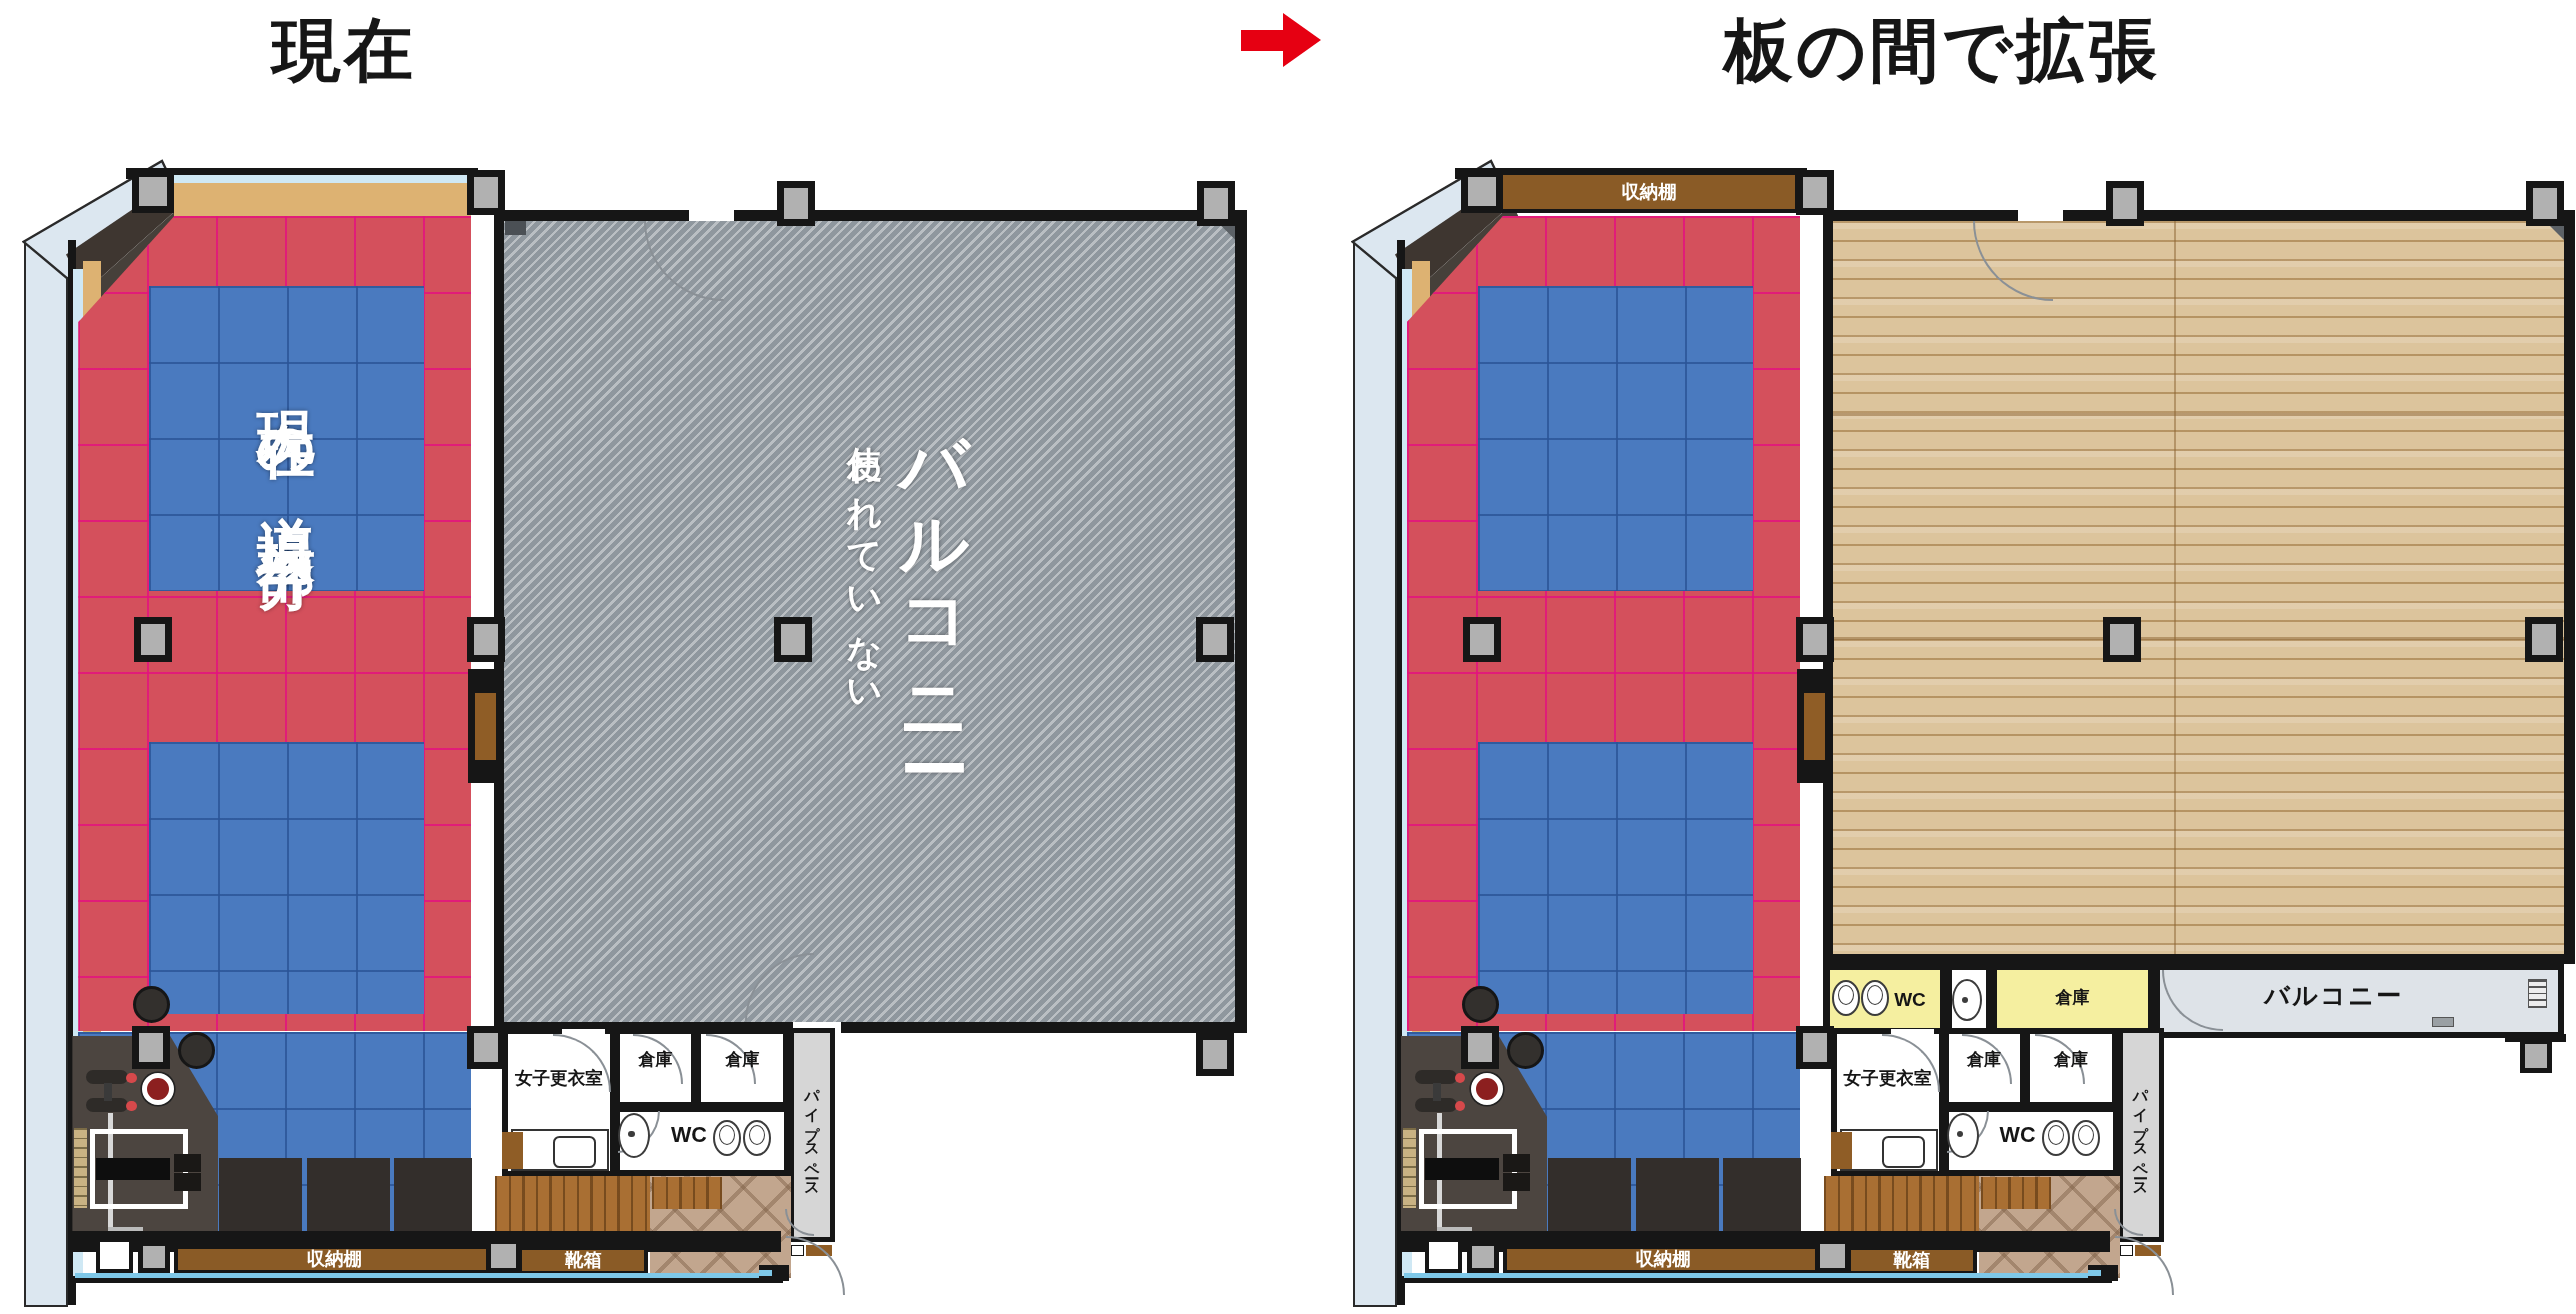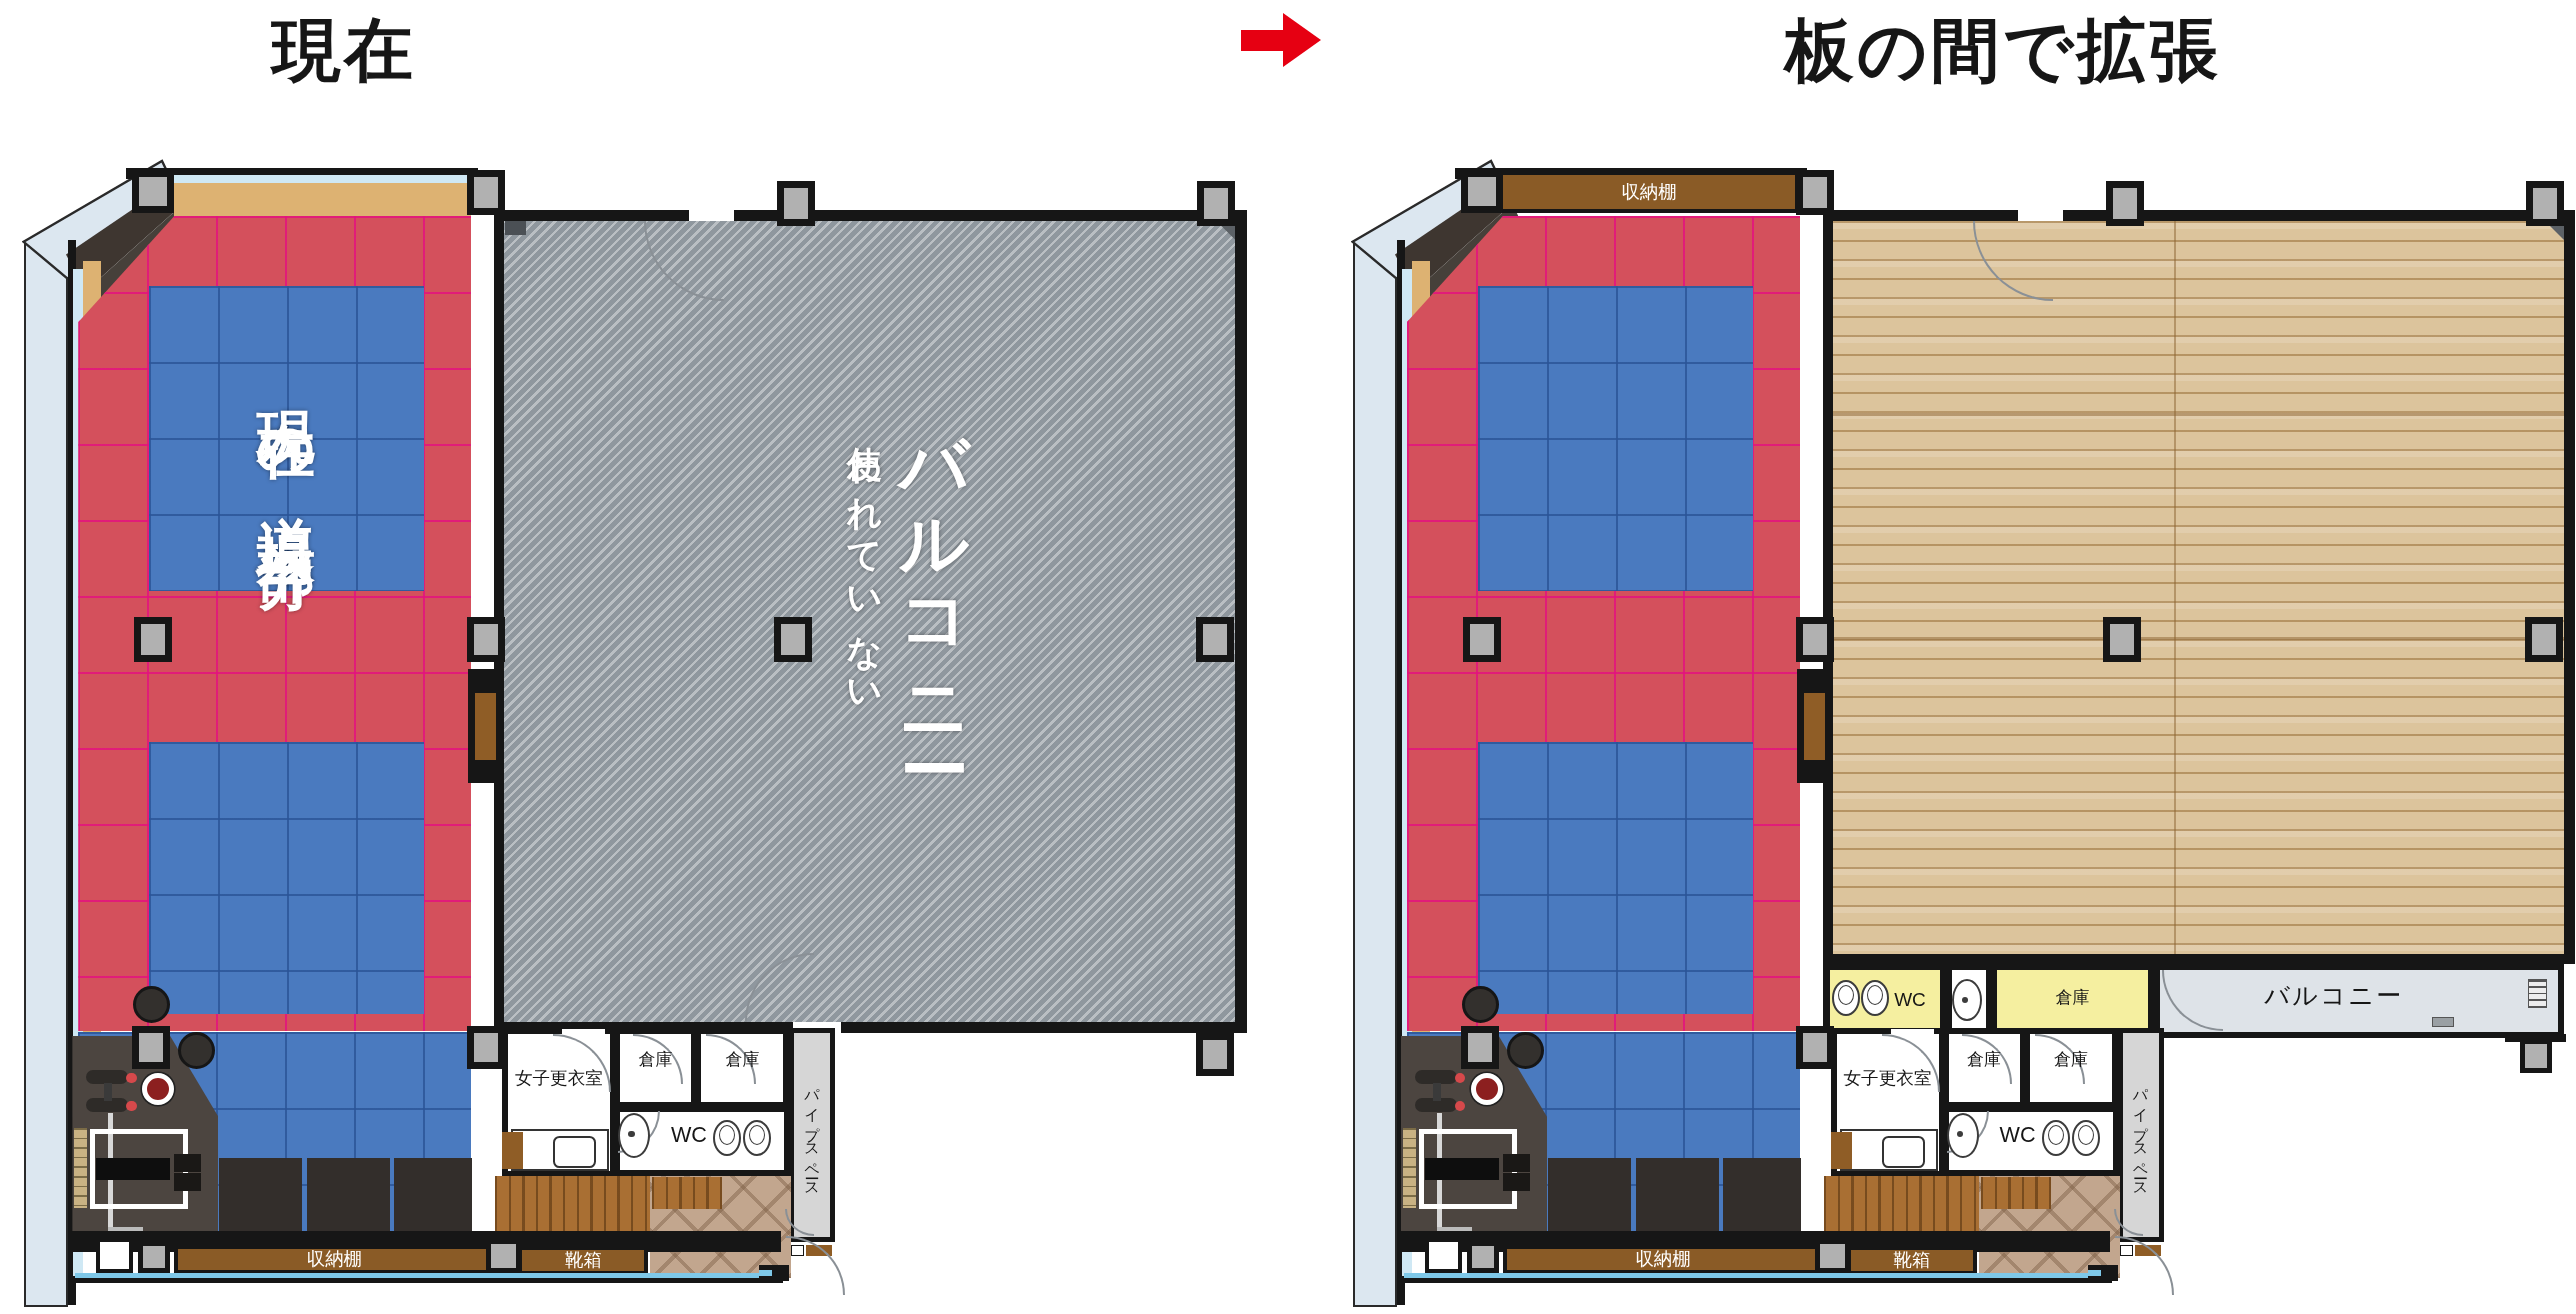--- a/index.html
+++ b/index.html
@@ -30,21 +30,21 @@
   .pipe{background:#D6D6D6;border:5.6px solid #161616;display:flex;align-items:center;justify-content:center;}
   .gym{background:#4C4540;}
   .tan{background:#DDB272;}
   .glass{background:#CFE8F4;}
   .bluline{background:#7EC8E8;}
   .deck{background-color:#A96F33;
     background-image:repeating-linear-gradient(90deg,rgba(70,40,10,.5) 0 2.4px,transparent 2.4px 13.6px);}
   .tilefloor{background-color:#C2A68E;
     background-image:repeating-linear-gradient(45deg,rgba(125,95,70,.45) 0 4px,transparent 4px 32px),
                      repeating-linear-gradient(-45deg,rgba(125,95,70,.45) 0 4px,transparent 4px 32px);}
-  .lbl{font-weight:400;color:#161616;display:flex;align-items:center;justify-content:center;text-align:right;line-height:1;}
+  .lbl{font-weight:700;color:#161616;display:flex;align-items:center;justify-content:center;text-align:right;line-height:1;}
   .wlbl{color:#fff;font-weight:900;text-shadow:0 0 4px rgba(0,0,0,.4);}
   .vt{writing-mode:vertical-rl;text-orientation:upright;}
   .title{font-weight:900;color:#161616;text-align:center;letter-spacing:3.2px;}
   .dot{background:#33302D;border:3.2px solid #161616;border-radius:50%;}
   .toilet{background:#fff;border:2.4px solid #3c3c3c;border-radius:50%;}
   .toilet::after{content:"";position:absolute;left:4px;top:3.2px;right:4px;bottom:8.8px;
                  border:1.6px solid #3c3c3c;border-radius:50%;}
   .sink{background:#fff;border:2.4px solid #3c3c3c;border-radius:50%;}
   .sink::after{content:"";position:absolute;width:6.4px;height:6.4px;background:#3c3c3c;border-radius:50%;
                left:8px;top:16px;}
@@ -65,21 +65,21 @@
               border-left:38px solid #E60012;}
 </style>
 </head>
 <body>
 
 <div class="a title" style="left:0;top:4.8px;width:688px;font-size:69px;">現在</div>
 <div class="a" style="left:1241px;top:11.2px;width:88px;height:58px;">
   <div class="a arrow-bar" style="left:0;top:19px;width:43px;height:21px;"></div>
   <div class="a arrow-head" style="left:42px;top:1.6px;"></div>
 </div>
-<div class="a title" style="left:1643px;top:4.8px;width:720px;font-size:69px;">板の間で拡張</div>
+<div class="a title" style="left:1582px;top:4.8px;width:720px;font-size:69px;">板の間で拡張</div>
 
 <div class="a" id="planL" style="left:22.4px;top:77px;width:1227px;height:1238px;">
 
   <div class="a" style="left:1.6px;top:164px;width:44px;height:1066px;background:#DCE7F0;border:2.4px solid #2a2a2a;"></div>
   <svg class="a" style="left:0;top:48px;" width="240" height="240" viewBox="0 0 300 300">
     <polygon points="2,146 175,45 188,72 57,192" fill="#DCE7F0" stroke="#2a2a2a" stroke-width="3"></polygon>
     <polygon points="55,162 189,71 202,98 79,208" fill="#3E3630"></polygon>
     <polygon points="79,208 202,98 214,125 94,232" fill="#46403A"></polygon>
   </svg>
 

